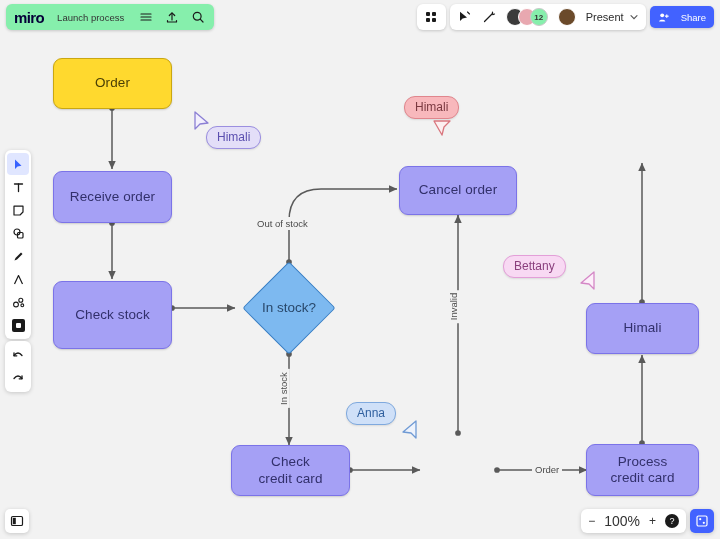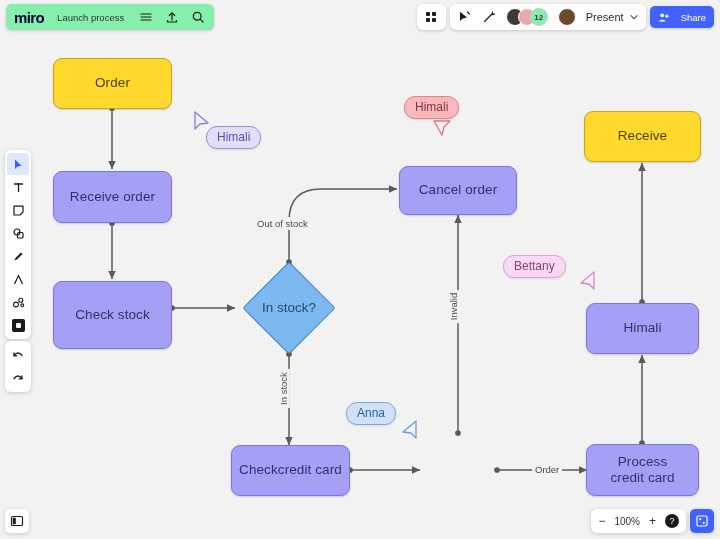--- a/index.html
+++ b/index.html
@@ -201,21 +201,21 @@
     display: flex; align-items: center; gap: 4px;
     z-index: 10;
   }
   .zoom-card {
     background: #fff; border-radius: 6px;
     box-shadow: 0 1px 4px rgba(0,0,0,.18);
     height: 24px; display: flex; align-items: center;
     padding: 0 7px; gap: 9px;
   }
   .zm { font-size: 12px; color: #333; cursor: pointer; line-height:1; user-select:none;}
-  .zoom-val { font-size: 10px; color: #333; min-width: 20px; }
+  .zoom-val { font-size: 14px; color: #333; min-width: 20px; }
   .help-dot {
     width: 14px; height: 14px; border-radius: 50%;
     background: #1b1b1b; color: #fff;
     font-size: 9px; display:flex; align-items:center; justify-content:center;
     cursor:pointer;
   }
   .blue-sq {
     width: 24px; height: 24px; border-radius: 5px;
     background: #4262ff;
     box-shadow: 0 1px 4px rgba(0,0,0,.18);
@@ -279,38 +279,35 @@
       <div class="dshape"></div>
       <div class="dlabel" style="width:120px; left:-27px;">
         <span>In stock?</span>
       </div>
     </div>
 
     <div class="node purple" style="left:399px; top:166px; width:118px; height:49px;">
       <span>Cancel order</span>
     </div>
 
-    <div class="node purple" style="left:231px; top:445px; width:119px; height:51px; flex-direction:row;">
+    <div class="node purple" style="left:231px; top:445px; width:119px; height:51px; flex-direction:column;">
       <span>Check</span>
       <span>credit card</span>
     </div>
 
 
     <div class="node purple" style="left:586px; top:444px; width:113px; height:52px; flex-direction:column;">
       <span>Process</span>
       <span>credit card</span>
     </div>
 
     <div class="node purple" style="left:586px; top:303px; width:113px; height:51px;">
       <span>Himali</span>
     </div>
 
-    <div class="node yellow" style="left:584px; top:111px; width:117px; height:51px;">
-      <span>Receive</span>
-    </div>
 
     <div class="edge-label" style="left:254px; top:217px;">Out of stock</div>
 
     <div class="edge-label rot" style="left:264px; top:382px; transform:rotate(-90deg);">In stock</div>
 
     <div class="edge-label rot" style="left:437px; top:300px; transform:rotate(-90deg);">Invalid</div>
 
     <div class="edge-label" style="left:532px; top:463px;">Order</div>
 
     <div class="cursor-group" style="left:192px; top:110px;">

